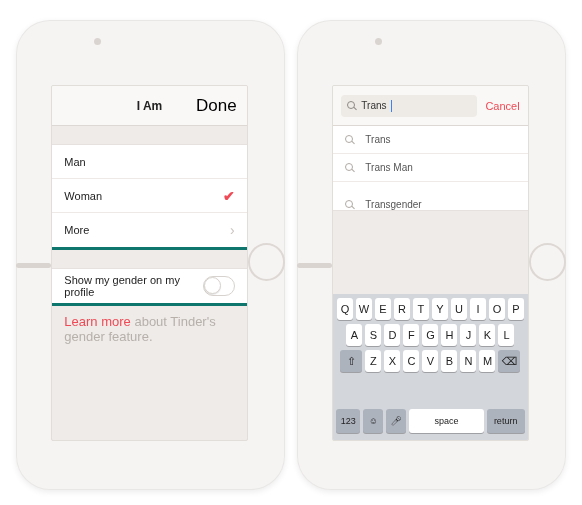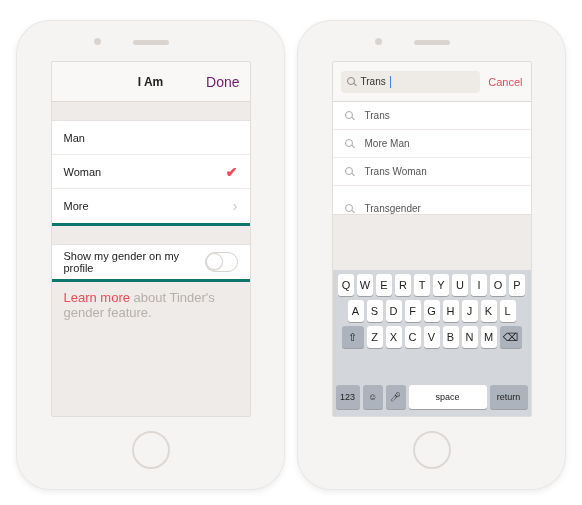--- a/index.html
+++ b/index.html
@@ -18,21 +18,21 @@
     padding: 20px 10px;
   }
   .phone {
     width: 269px;
     height: 470px;
     border-radius: 34px;
     background: #f6f4f3;
     box-shadow: 0 2px 6px rgba(0,0,0,0.08), inset 0 0 0 1px rgba(0,0,0,0.05);
     position: relative;
     display: flex;
-    flex-direction: column;
+    flex-direction: row;
     align-items: center;
   }
   .speaker {
     width: 36px; height: 5px; border-radius: 3px;
     background: #d9d4d0; margin-top: 20px;
   }
   .camera {
     width: 7px; height: 7px; border-radius: 50%;
     background: #d9d4d0; position: absolute; top: 18px; left: 78px;
   }
@@ -56,21 +56,21 @@
   
   .nav {
     height: 40px; background: #faf8f6;
     border-bottom: 1px solid #ddd8d4;
     display: flex; align-items: center; justify-content: center;
     position: relative;
     font-size: 12px;
   }
   .nav-title { font-weight: 600; color: #222; }
   .nav-right {
-    position: absolute; right: 10px; color: #701a75; font-weight: 500; font-size: 14px;
+    position: absolute; right: 10px; color: #000000; font-weight: 500; font-size: 17px;
   }
   .group { background: #fff; border-top: 1px solid #e6e1de; border-bottom: 3px solid #0f766e; }
   .row {
     height: 34px; padding: 0 12px; display: flex; align-items: center;
     border-bottom: 1px solid #eee9e6; font-size: 11px; color: #222;
     justify-content: space-between;
   }
   .row:last-child { border-bottom: none; }
   .check { color: #ef4a55; font-weight: 800; font-size: 14px; }
   .chevron { color: #c9c4c0; font-size: 14px; }
@@ -194,25 +194,21 @@
         </div>
         <span class="cancel">Cancel</span>
       </div>
       <div class="results">
         <div class="result">
           <span class="mag"></span>
           <span>Trans</span>
         </div>
         <div class="result">
           <span class="mag"></span>
-          <span>More Man</span>
-        </div>
-        <div class="result">
-          <span class="mag"></span>
-          <span>Trans Woman</span>
+          <span>Trans Man</span>
         </div>
         <div class="result">
           <span class="mag"></span>
           <span>Transgender</span>
         </div>
       </div>
 
       <div class="kb">
         <div class="kb-row">
           <div class="key">Q</div>

